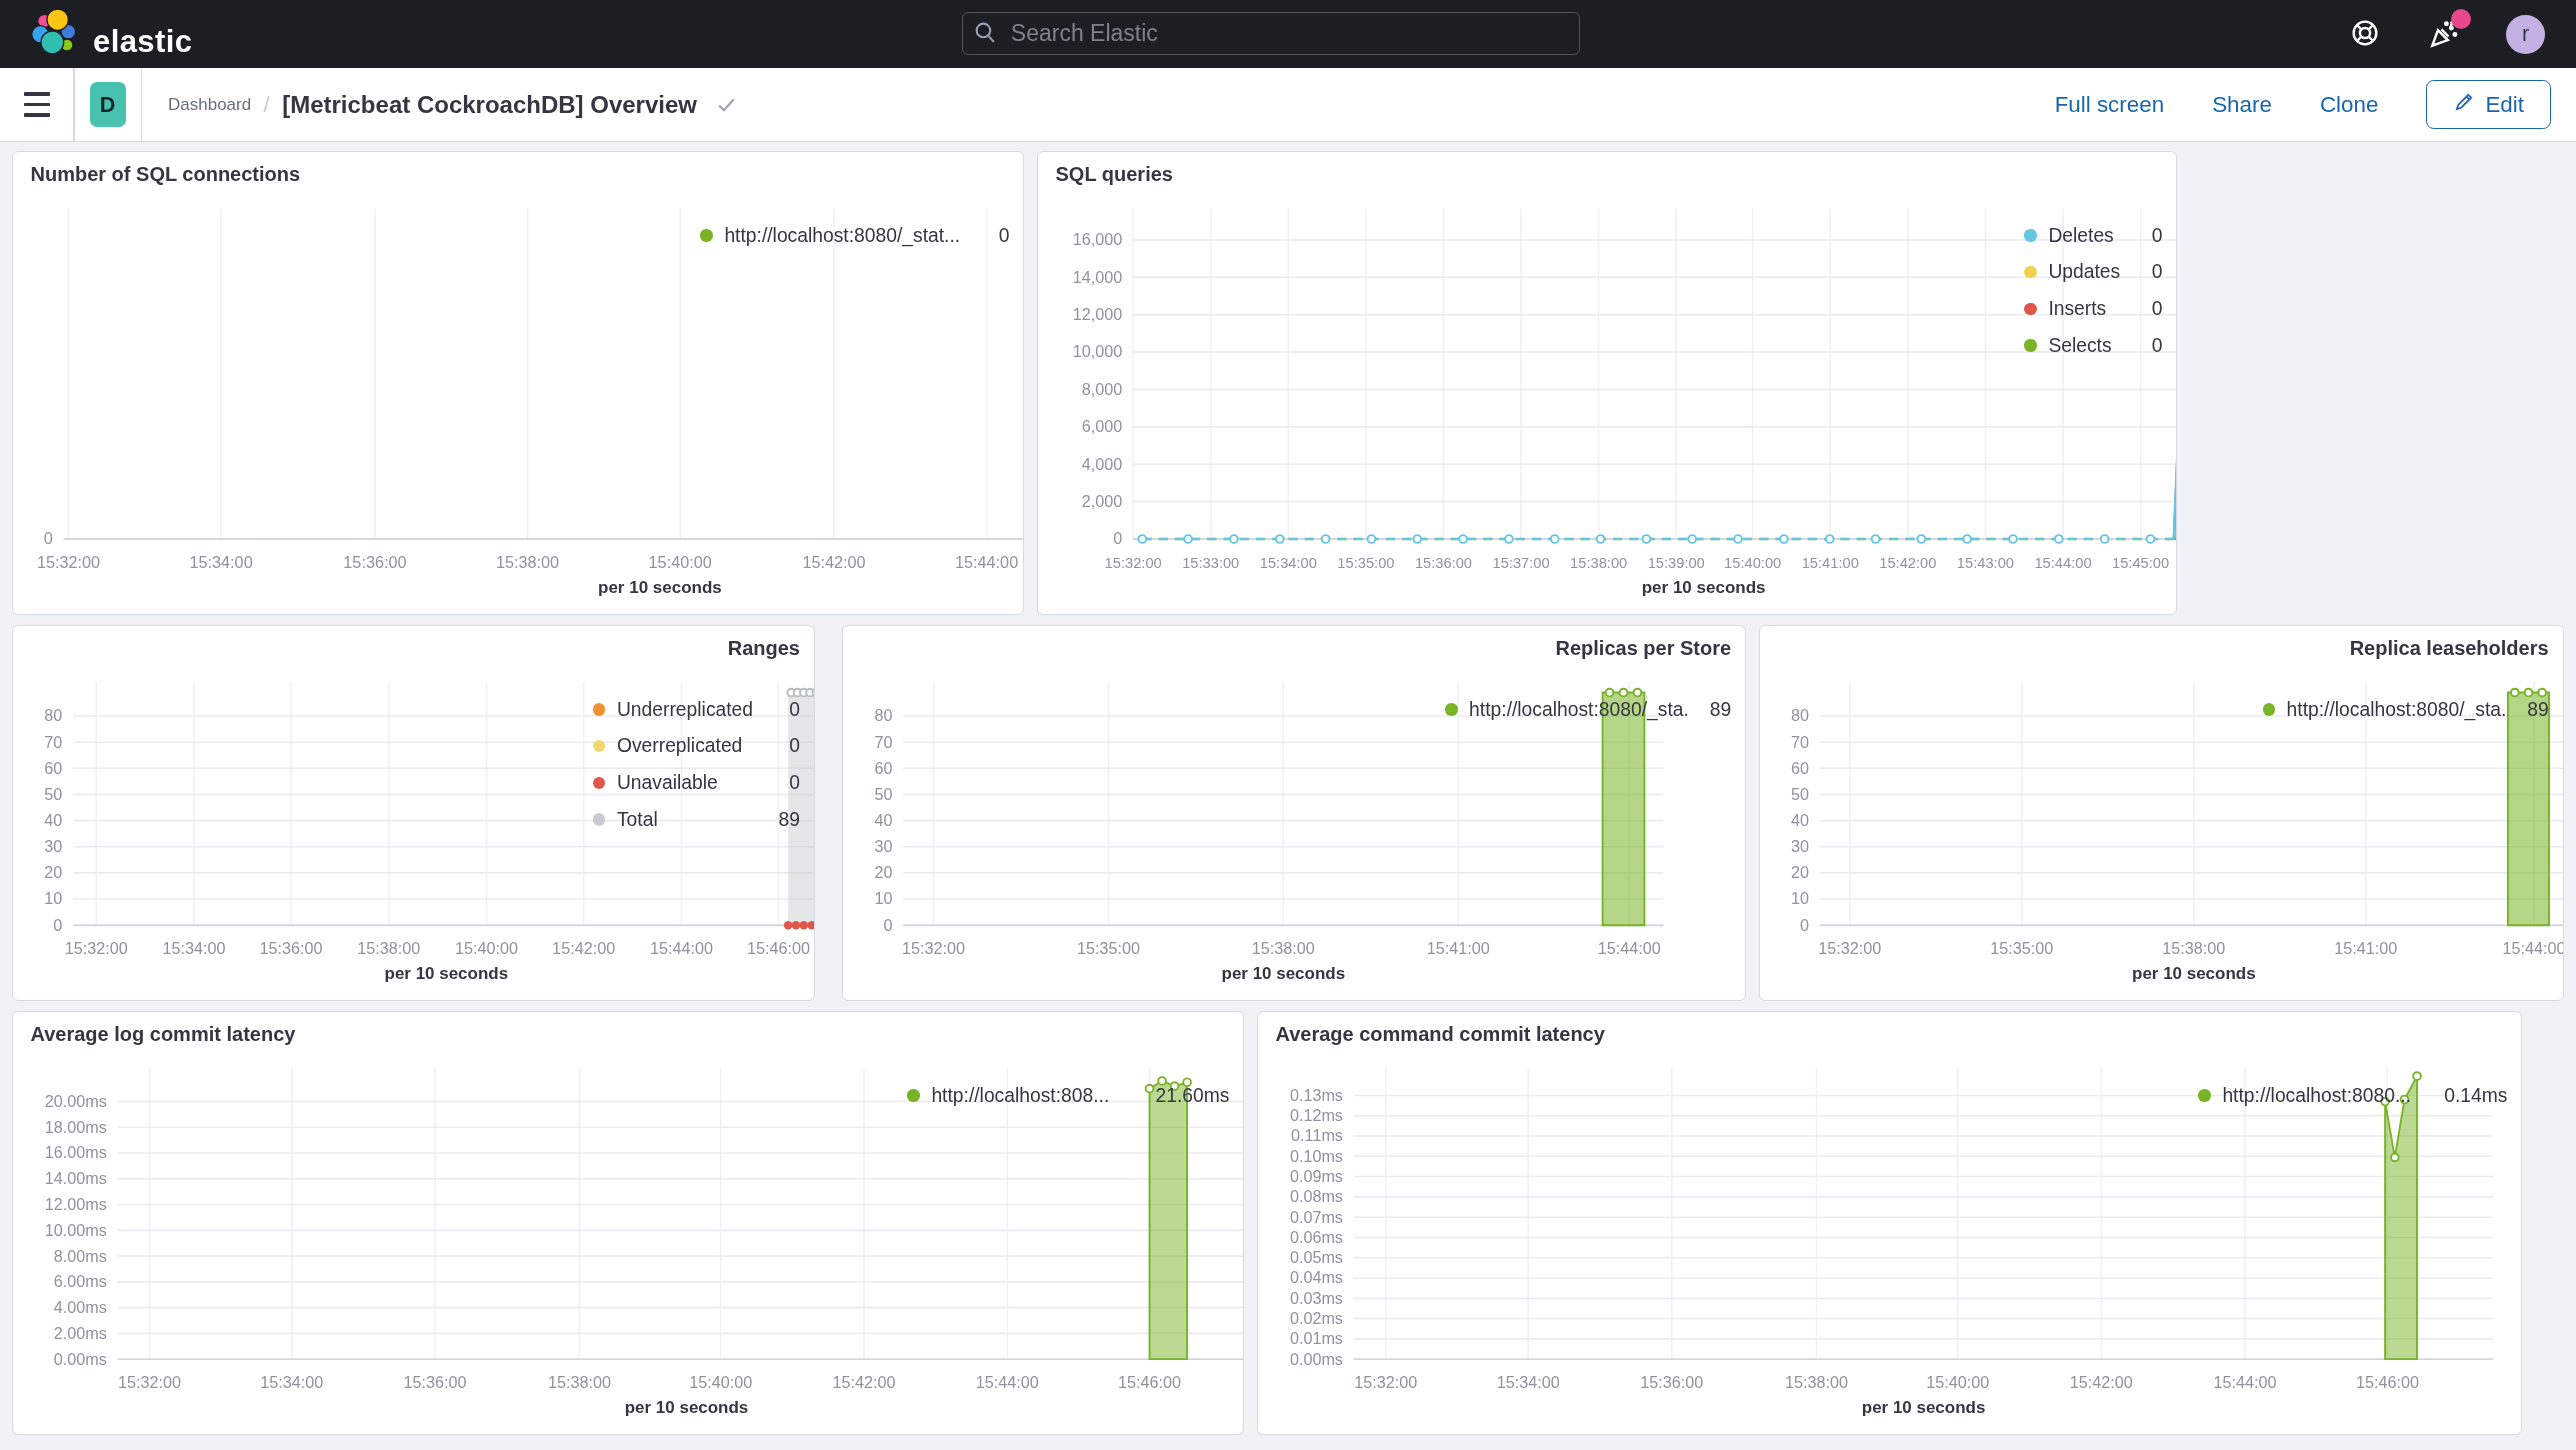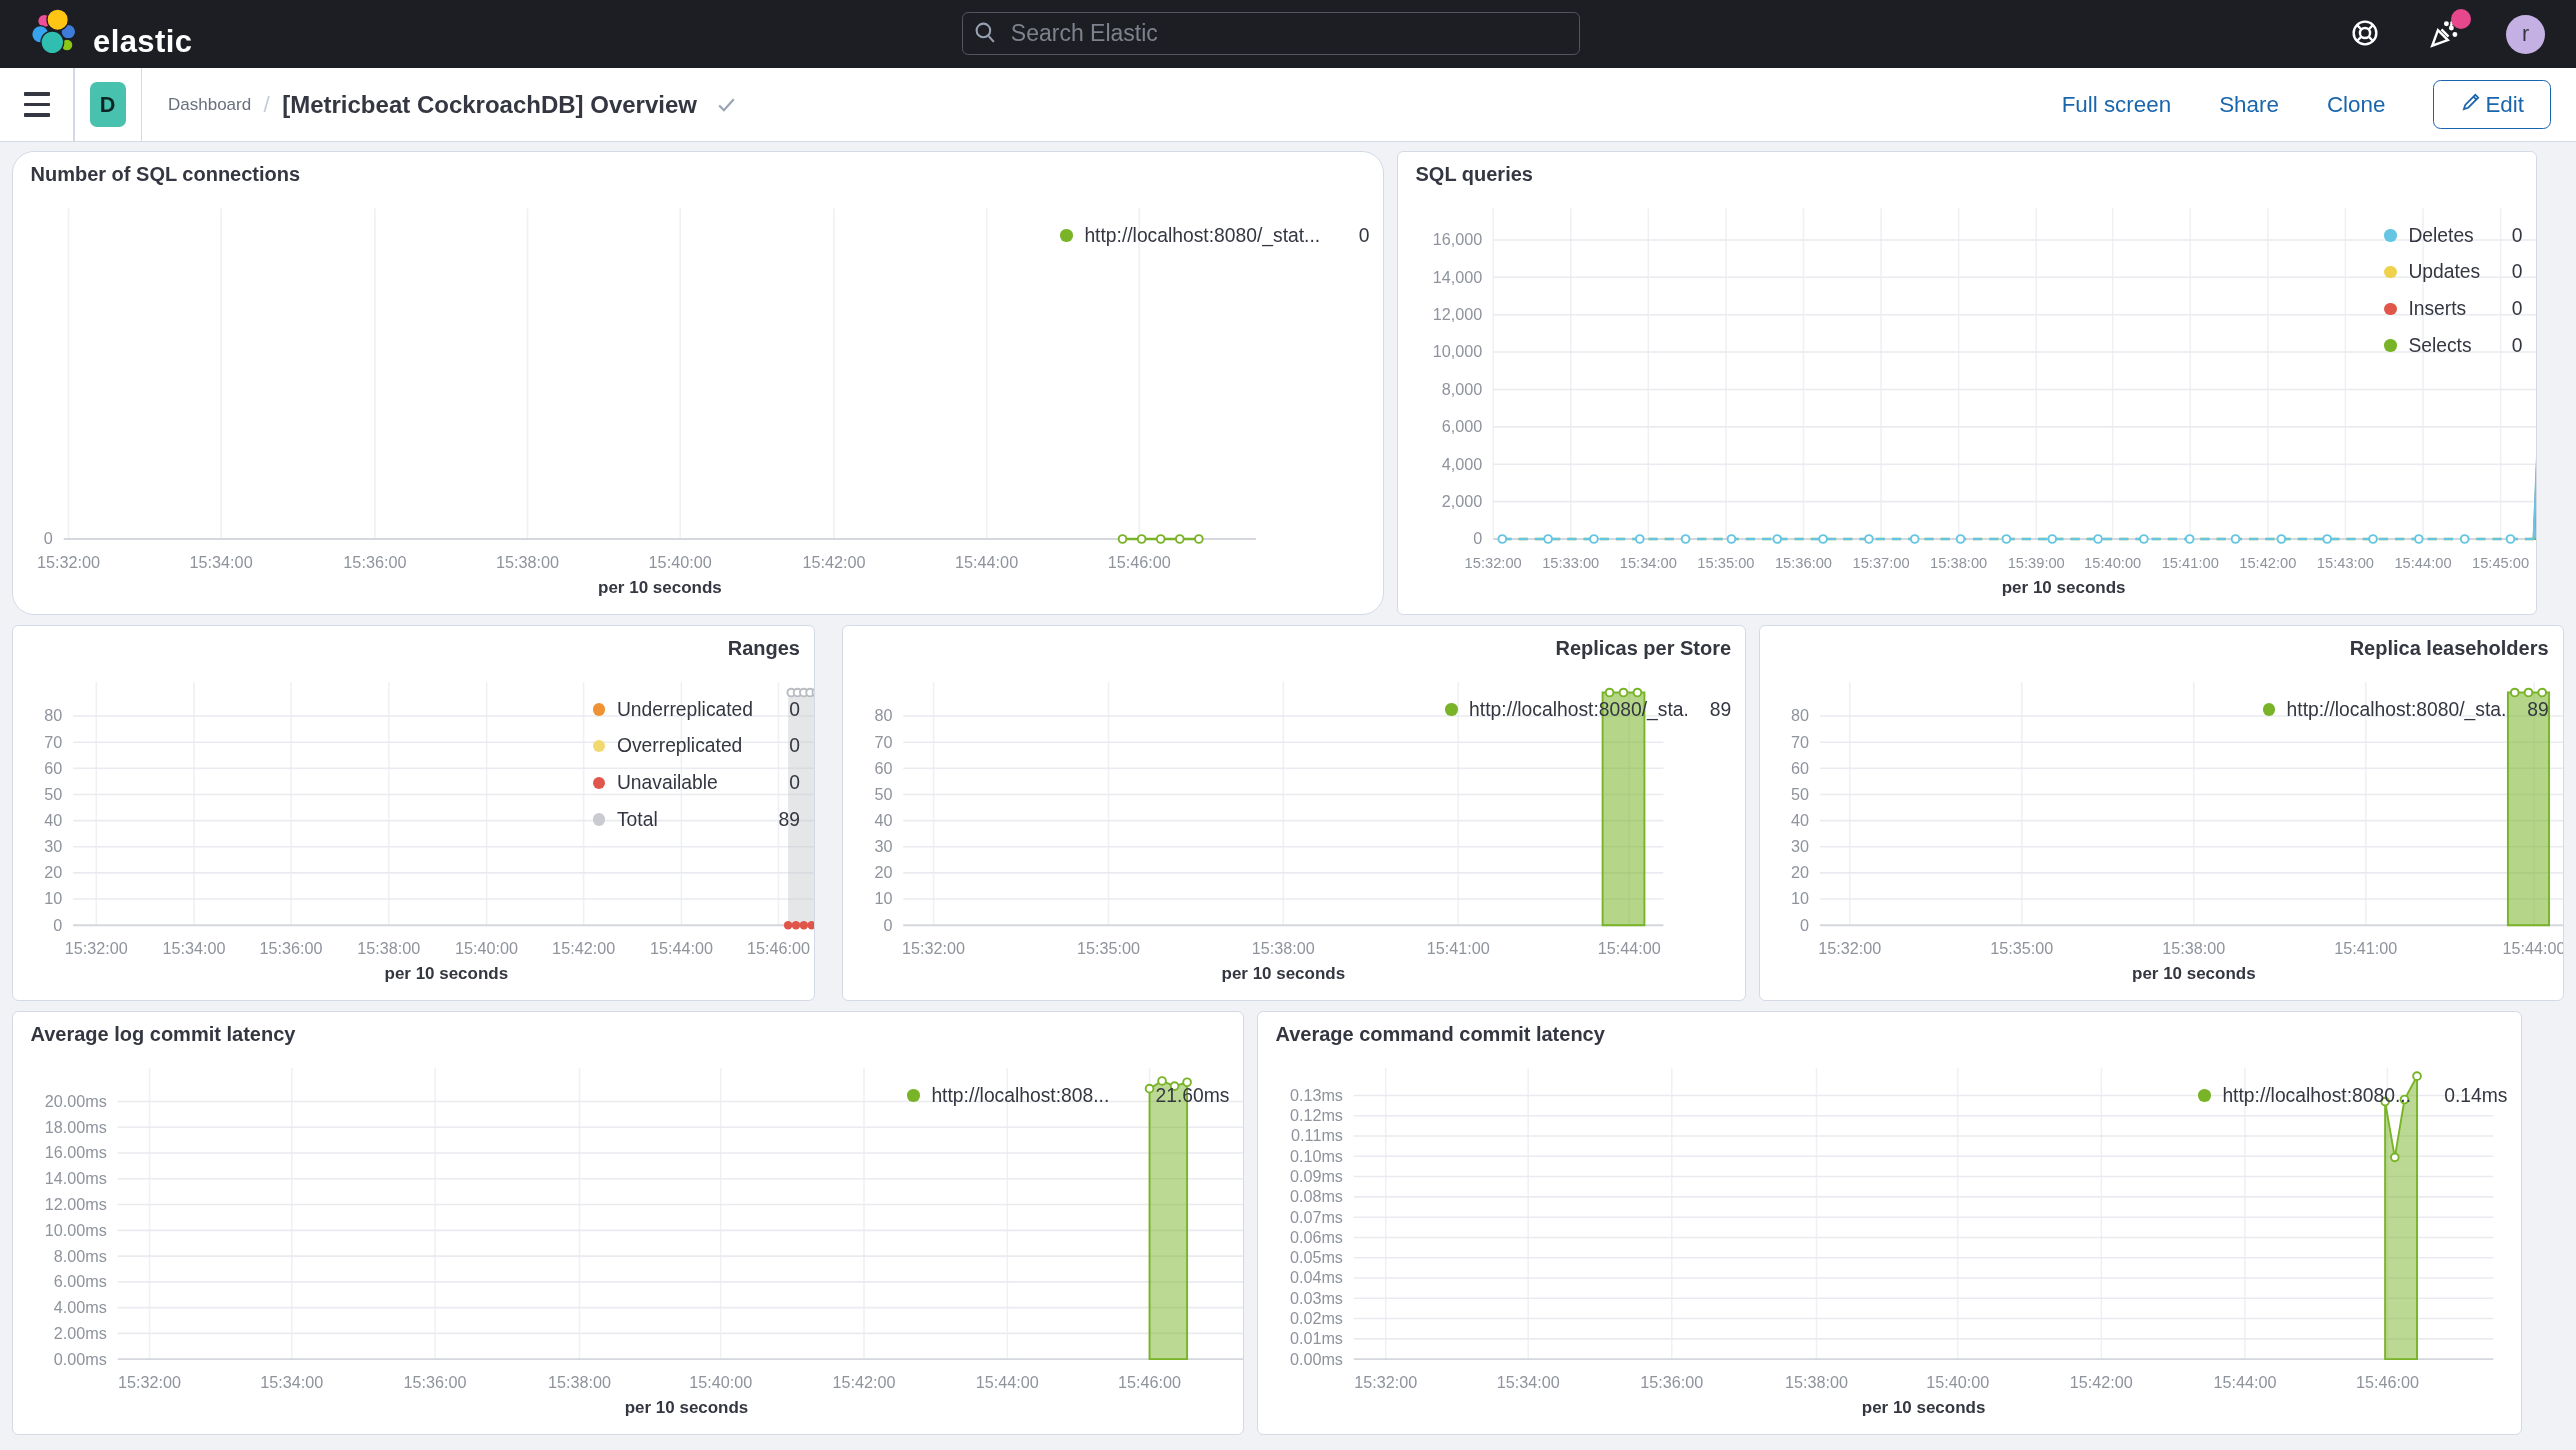--- a/index.html
+++ b/index.html
@@ -48,21 +48,21 @@
     width:36px; height:45px; border-radius:7px; background:#48c1ae; color:#0d2624;
     display:flex; align-items:center; justify-content:center; font-size:21.6px; font-weight:700; cursor:pointer;
   }
   .crumbs { display:flex; align-items:center; gap:12.4px; padding-left:26px; }
   .crumb-root { color:#69707d; font-size:17px; cursor:pointer; }
   .crumb-sep  { color:#c6ccd6; font-size:22.4px; }
   .crumb-title{ color:#343741; font-size:24px; font-weight:600; }
   .tb-actions { margin-left:auto; display:flex; align-items:center; gap:48px; }
   .tb-link { color:#1a66ad; font-size:22.4px; font-weight:500; cursor:pointer; }
   .edit-btn {
-    display:flex; align-items:center; gap:2px; border:1.5px solid #1a66ad; border-radius:7.7px;
+    display:flex; align-items:center; gap:9px; border:1.5px solid #1a66ad; border-radius:7.7px;
     color:#1a66ad; font-size:22.4px; font-weight:500; height:49px; padding:0 26px;
     background:#fff; cursor:pointer; font-family:inherit;
   }
   
   .dash { padding:9.3px 12.4px 0 12.4px; }
   .row { display:flex; gap:13px; margin-bottom:10px; }
   .panel {
     background:#fff; border:0.8px solid #d3dae6; border-radius:6.2px;
     padding:10.8px 14px 7.7px 14px; overflow:hidden;
   }
@@ -171,21 +171,21 @@
         </svg>
       </span>
       <span>Edit</span>
     </button>
   </div>
 </nav>
 
 <main class="dash">
 
   <div class="row" style="height:464px;">
-    <section class="panel" style="width:1372px;border-radius:22px;">
+    <section class="panel" style="width:1012px;">
       <h3 class="ptitle">Number of SQL connections</h3>
       <div class="pbody">
         <div class="chart">
             <svg width="1243" height="416" viewBox="0 0 1608 538">
               <line x1="53.67" y1="26" x2="53.67" y2="454" stroke="#eef0f4" stroke-width="2"></line>
               <text x="53.67" y="492" text-anchor="middle" fill="#8e939c" font-size="21">15:32:00</text>
               <line x1="251.11" y1="26" x2="251.11" y2="454" stroke="#eef0f4" stroke-width="2"></line>
               <text x="251.11" y="492" text-anchor="middle" fill="#8e939c" font-size="21">15:34:00</text>
               <line x1="450.09250000000003" y1="26" x2="450.09250000000003" y2="454" stroke="#eef0f4" stroke-width="2"></line>
               <text x="450.09250000000003" y="492" text-anchor="middle" fill="#8e939c" font-size="21">15:36:00</text>

